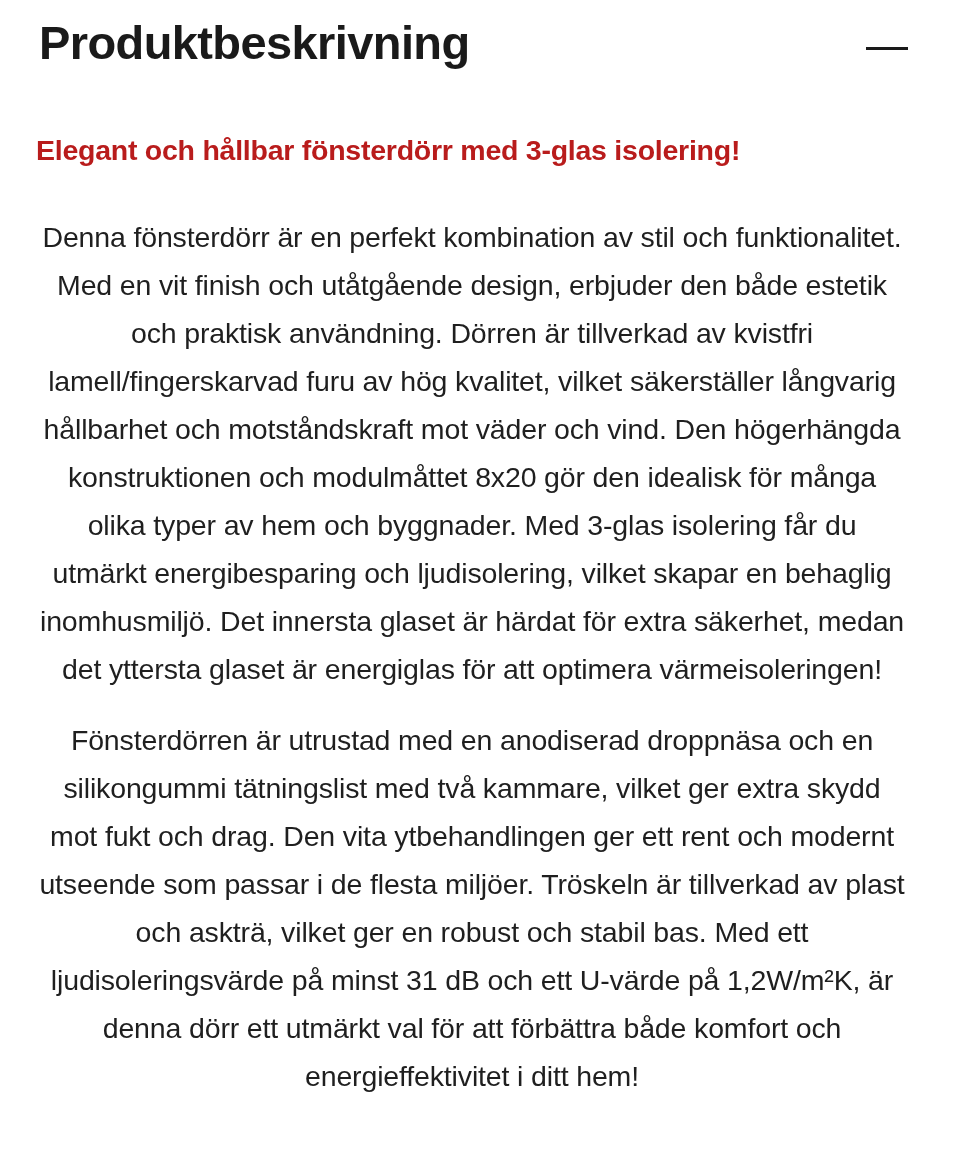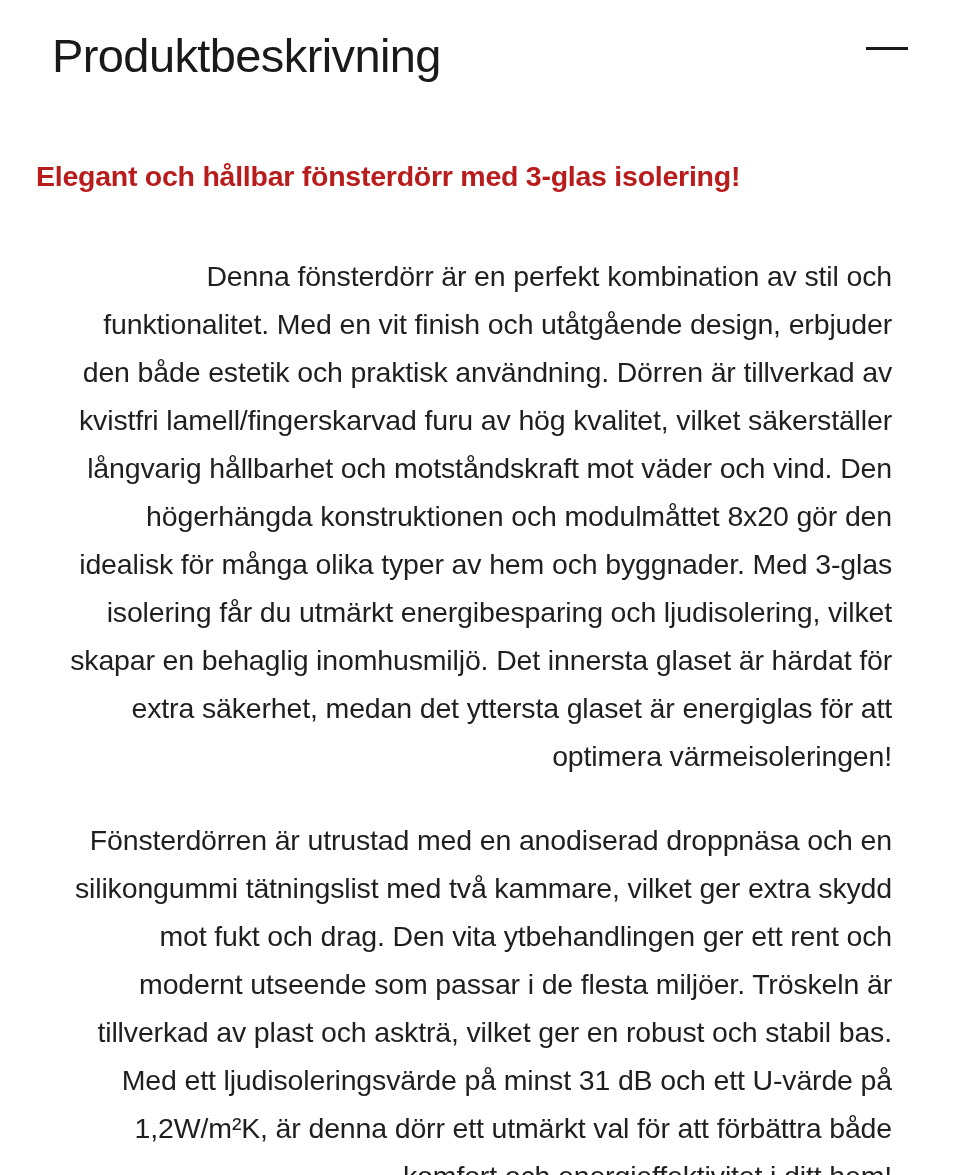--- a/index.html
+++ b/index.html
@@ -27,24 +27,24 @@
   
   .accordion-header {
     display: flex;
     align-items: flex-start;
     justify-content: space-between;
     padding-top: 16px;
     cursor: pointer;
   }
 
   .panel-title {
-    margin: 16px;
+    margin: 3px;
     font-size: 47px;
     line-height: 1.0;
-    font-weight: 400;
+    font-weight: 700;
     letter-spacing: -0.6px;
     color: #1a1a1a;
     white-space: nowrap;
   }
 
   .toggle-btn {
     flex: 0 0 auto;
     background: none;
     border: 0;
     padding: 0;
@@ -75,28 +75,28 @@
     padding-top: 63px;
     font-size: 28.5px;
     line-height: 1.3;
     font-weight: 700;
     letter-spacing: -0.25px;
     color: #b91c1c;
     white-space: nowrap;
   }
 
   .body-paragraph {
-    margin: 16px;
+    margin: 3px;
     padding-top: 41px;
     font-size: 28.5px;
     line-height: 48px;
     font-weight: 400;
     letter-spacing: -0.15px;
     color: #1f1f1f;
-    text-align: right;
+    text-align: center;
   }
 
   .body-paragraph + .body-paragraph {
     padding-top: 20px;
   }
 </style>
 </head>
 <body>
 
 <div class="panel">

